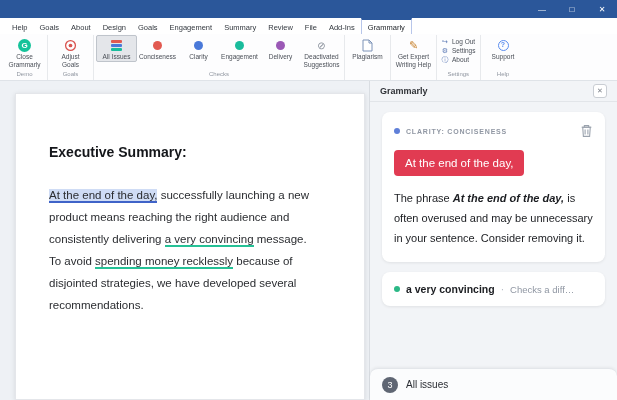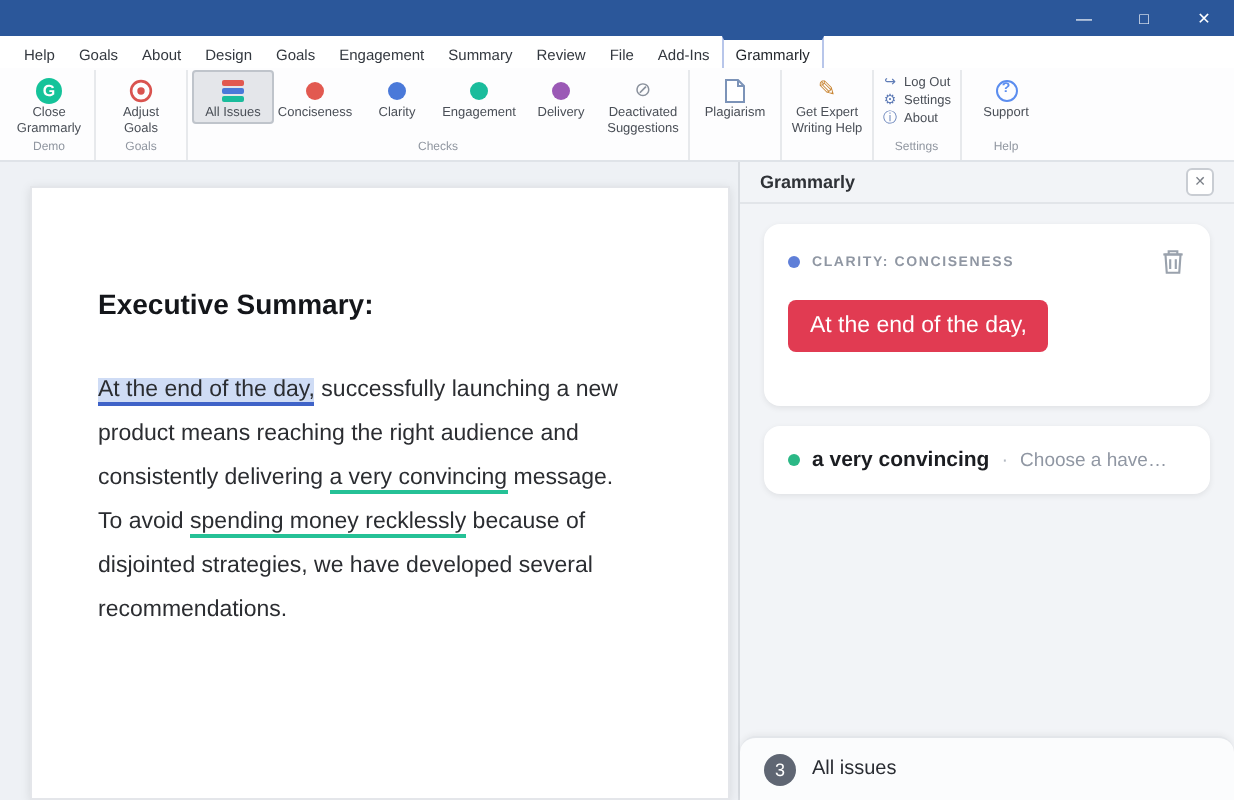--- a/index.html
+++ b/index.html
@@ -262,27 +262,28 @@
             <button class="trash-btn">
               <svg width="13" height="14" viewBox="0 0 12 13" fill="none" stroke="#9aa2ad" stroke-width="1">
                 <path d="M1.5 3h9"></path>
                   <path d="M4 3V1.5h4V3"></path>
                   <path d="M2.5 3l.6 8.5h5.8l.6-8.5z"></path>
                   <path d="M4.7 5.2v4.6M7.3 5.2v4.6"></path>
               </svg>
             </button>
           </div>
           <span class="red-pill">At the end of the day,</span>
+          <p class="explain"><span>The phrase </span><span class="emph">At the end of the day,</span><span> is often overused and may be unnecessary in your sentence. Consider removing it.</span></p>
         </div>
 
         <div class="card card-next">
           <div class="dot dot-green"></div>
           <span class="next-phrase">a very convincing</span>
           <span class="next-sep">·</span>
-          <span class="next-hint">Choose a have…</span>
+          <span class="next-hint">Checks a diff…</span>
         </div>
       </div>
 
       <div class="panel-footer">
         <div class="count-badge">3</div>
         <span class="footer-label">All issues</span>
       </div>
     </div>
 
   </div>

